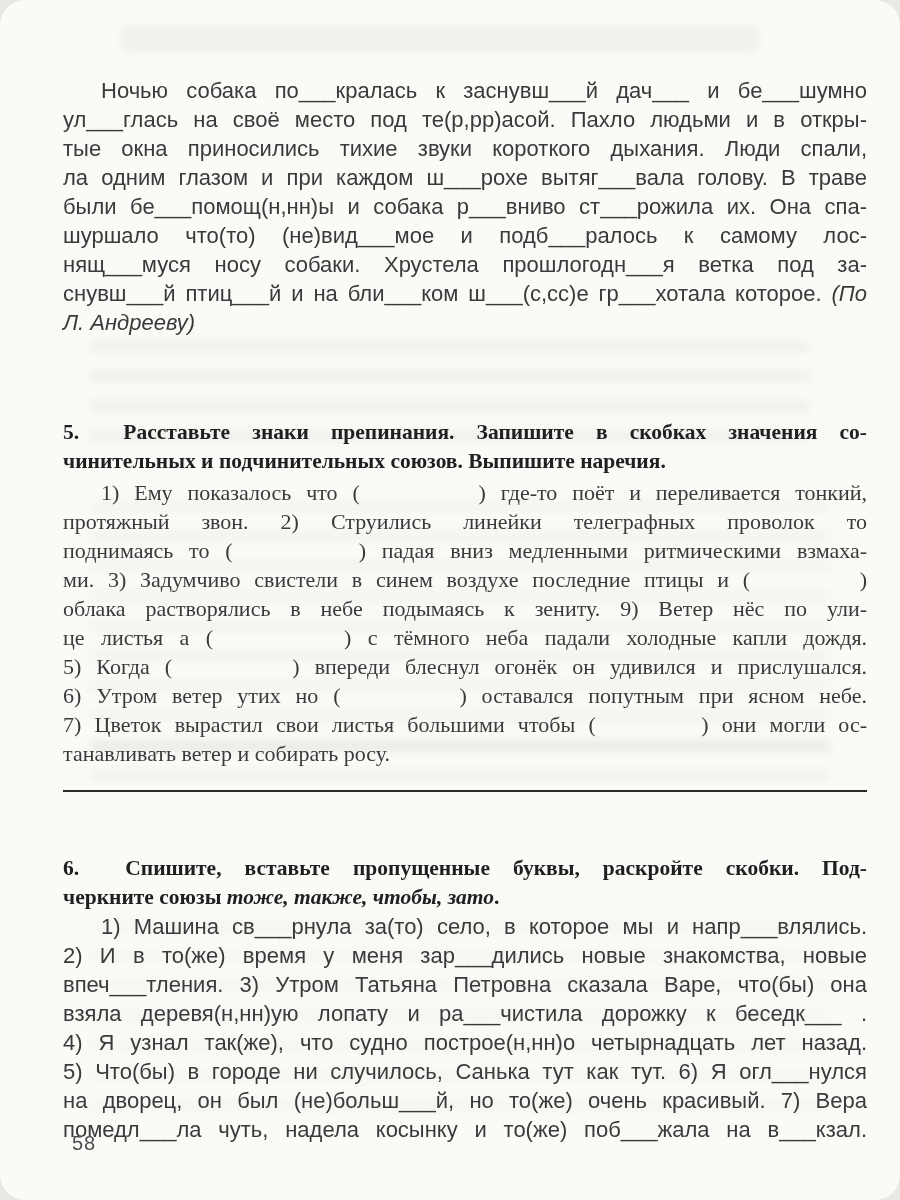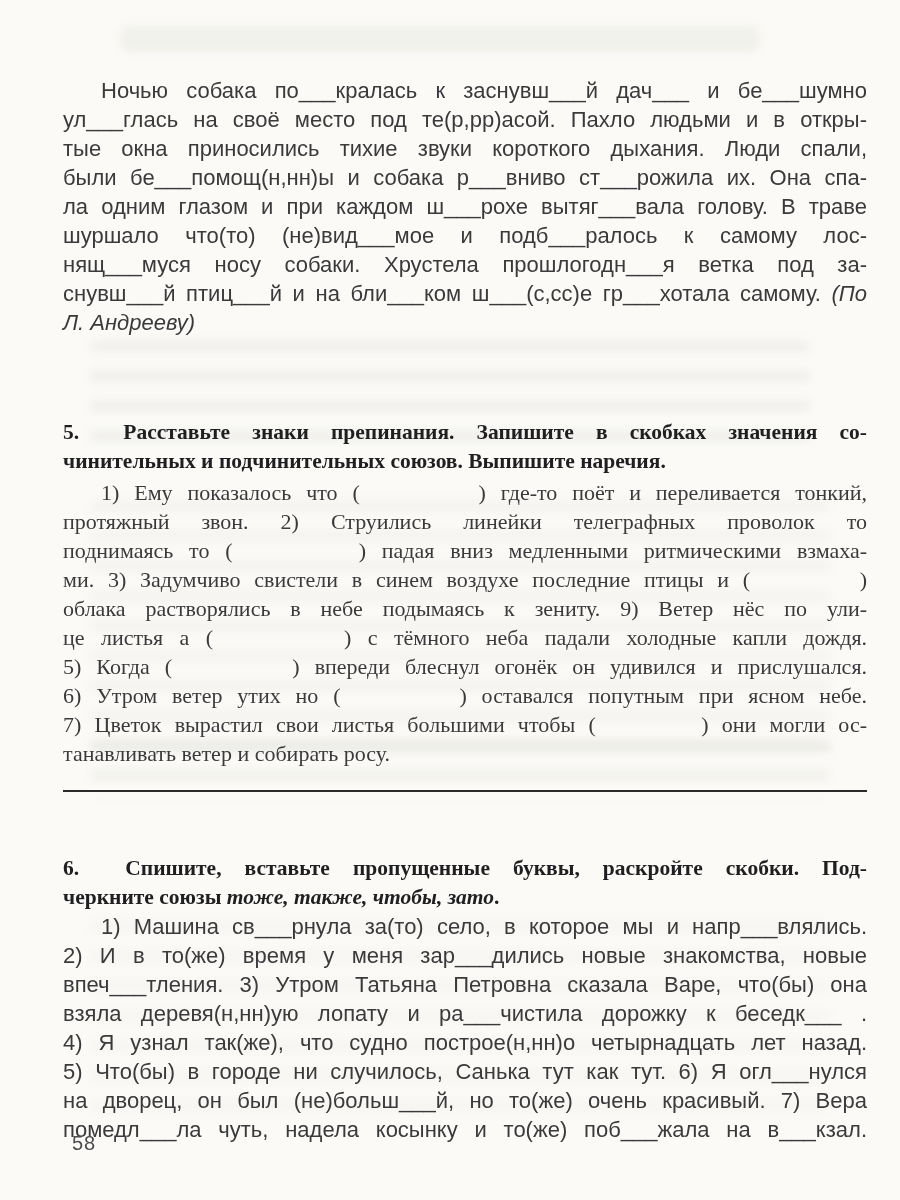--- a/index.html
+++ b/index.html
@@ -13,20 +13,21 @@
     width:900px;height:1200px;
     background:#e9e8e4;
     font-family:"Liberation Sans", sans-serif;
     overflow:hidden;
   }
   .page{
     position:relative;
     width:900px;height:1200px;
     background:var(--paper);
     overflow:hidden;
+    border-radius:25px;
   }
   
   .ghost{
     position:absolute;
     border-radius:8px;
     filter:blur(4px);
     pointer-events:none;
   }
   .ghost.g1{left:120px;top:26px;width:640px;height:26px;background:rgba(170,180,160,.12);}
   .ghost.g2{left:90px;top:340px;width:720px;height:120px;
@@ -86,25 +87,25 @@
   <div class="ghost g3"></div>
   <div class="ghost g4"></div>
   <div class="ghost g5"></div>
 
   <div class="content">
 
     <div id="continued-text" class="textblock">
         <div class="line justify indent"><span>Ночью собака по___кралась к заснувш___й дач___ и бе___шумно</span></div>
         <div class="line justify"><span>ул___глась на своё место под те(р,рр)асой. Пахло людьми и в откры-</span></div>
         <div class="line justify"><span>тые окна приносились тихие звуки короткого дыхания. Люди спали,</span></div>
+        <div class="line justify"><span>ла одним глазом и при каждом ш___рохе вытяг___вала голову. В траве</span></div>
         <div class="line justify"><span>были бе___помощ(н,нн)ы и собака р___вниво ст___рожила их. Она спа-</span></div>
-        <div class="line justify"><span>ла одним глазом и при каждом ш___рохе вытяг___вала голову. В траве</span></div>
         <div class="line justify"><span>шуршало что(то) (не)вид___мое и подб___ралось к самому лос-</span></div>
         <div class="line justify"><span>нящ___муся носу собаки. Хрустела прошлогодн___я ветка под за-</span></div>
-        <div class="line justify"><span>снувш___й птиц___й и на бли___ком ш___(с,сс)е гр___хотала самому. </span><span class="s-i">(По</span></div>
+        <div class="line justify"><span>снувш___й птиц___й и на бли___ком ш___(с,сс)е гр___хотала которое. </span><span class="s-i">(По</span></div>
         <div class="line"><span class="s-i">Л. Андрееву)</span></div>
       </div>
 
     <div id="ex5-heading" class="headblock">
         <div class="line justify"><span>5.&nbsp; Расставьте знаки препинания. Запишите в скобках значения со-</span></div>
         <div class="line"><span>чинительных и подчинительных союзов. Выпишите наречия.</span></div>
       </div>
 
     <div id="ex5-body" class="textblock">
         <div class="line justify indent"><span>1) Ему показалось что (&nbsp;&nbsp;&nbsp;&nbsp;&nbsp;&nbsp;&nbsp;&nbsp;) где-то поёт и переливается тонкий,</span></div>

